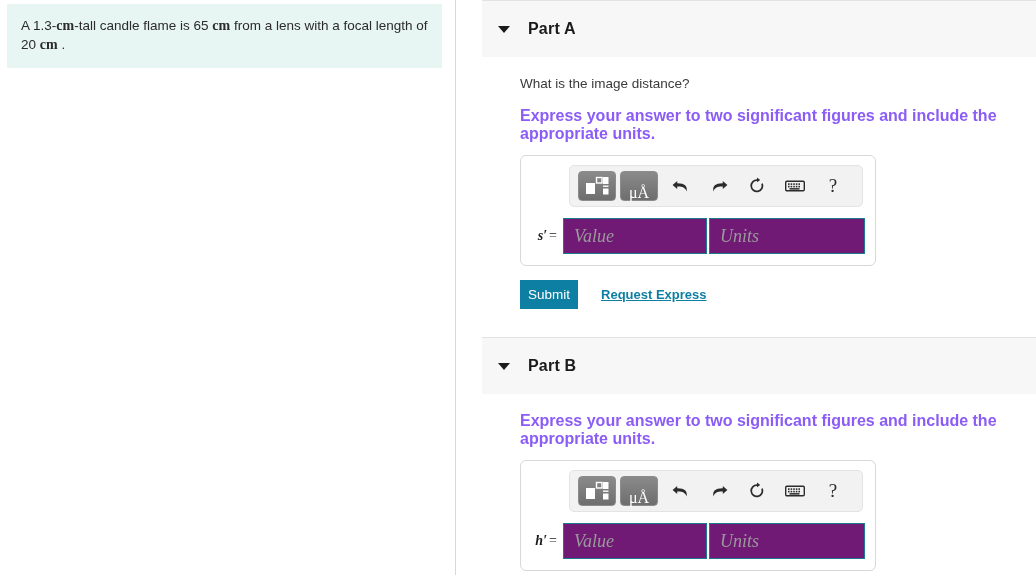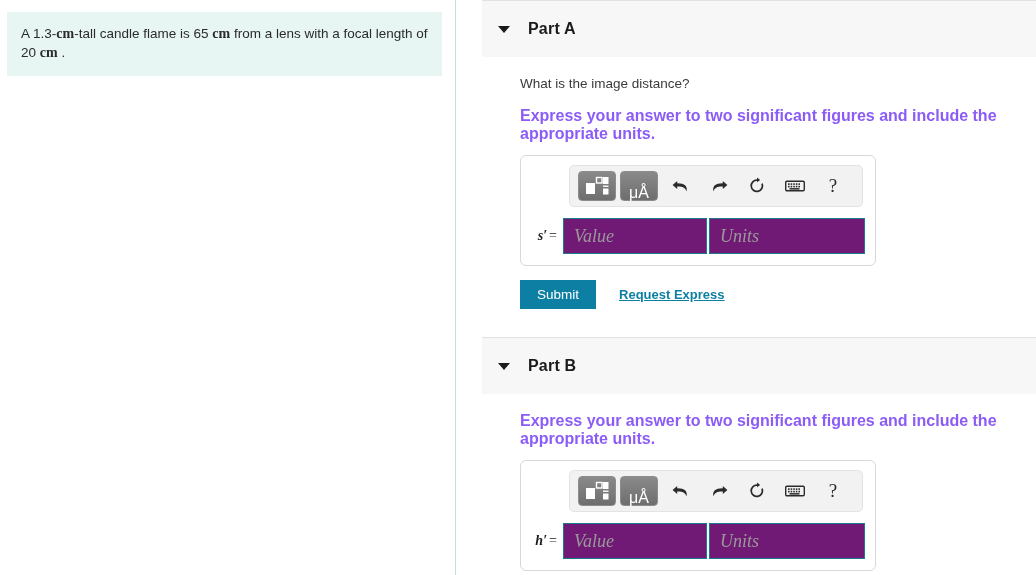--- a/index.html
+++ b/index.html
@@ -22,21 +22,21 @@
     position: relative;
     width: 456px;
     height: 575px;
     border-right: 1px solid #c8dde2;
     background: #ffffff;
     flex: 0 0 456px;
   }
   .problem-statement {
     position: absolute;
     left: 7px;
-    top: 12px;
+    top: 4px;
     width: 435px;
     background: #e7f5f3;
     padding: 12px 14px 14px 14px;
     font-size: 13.5px;
     line-height: 19px;
     color: #2b2b2b;
   }
   .problem-statement .unit {
     font-family: "Liberation Serif", serif;
     font-weight: bold;
@@ -123,21 +123,21 @@
     border: 1px solid #8c8c8c;
     display: flex;
     align-items: center;
     justify-content: center;
     cursor: pointer;
     flex: 0 0 auto;
   }
   .mb-btn svg { display: block; }
   .mu-label {
     color: #ffffff;
-    font-family: Liberation Sans, sans-serif;
+    font-family: Liberation Serif, serif;
     font-size: 16px;
     line-height: 1;
     letter-spacing: 0;
     margin-top: 13px;
   }
   .mb-icon {
     width: 30px; height: 30px;
     display: flex;
     align-items: center;
     justify-content: center;
@@ -192,21 +192,21 @@
   .actions {
     display: flex;
     align-items: center;
     margin-top: 14px;
   }
   .submit-btn {
     background: #0d7fa3;
     color: #fff;
     border: none;
     height: 29px;
-    padding: 0 17px;
+    padding: 0 8px;
     font-size: 13.5px;
     font-family: "Liberation Sans", sans-serif;
     cursor: pointer;
   }
   .request-link {
     color: #0d7fa3;
     font-size: 13px;
     font-weight: bold;
     text-decoration: underline;
     margin-left: 23px;

